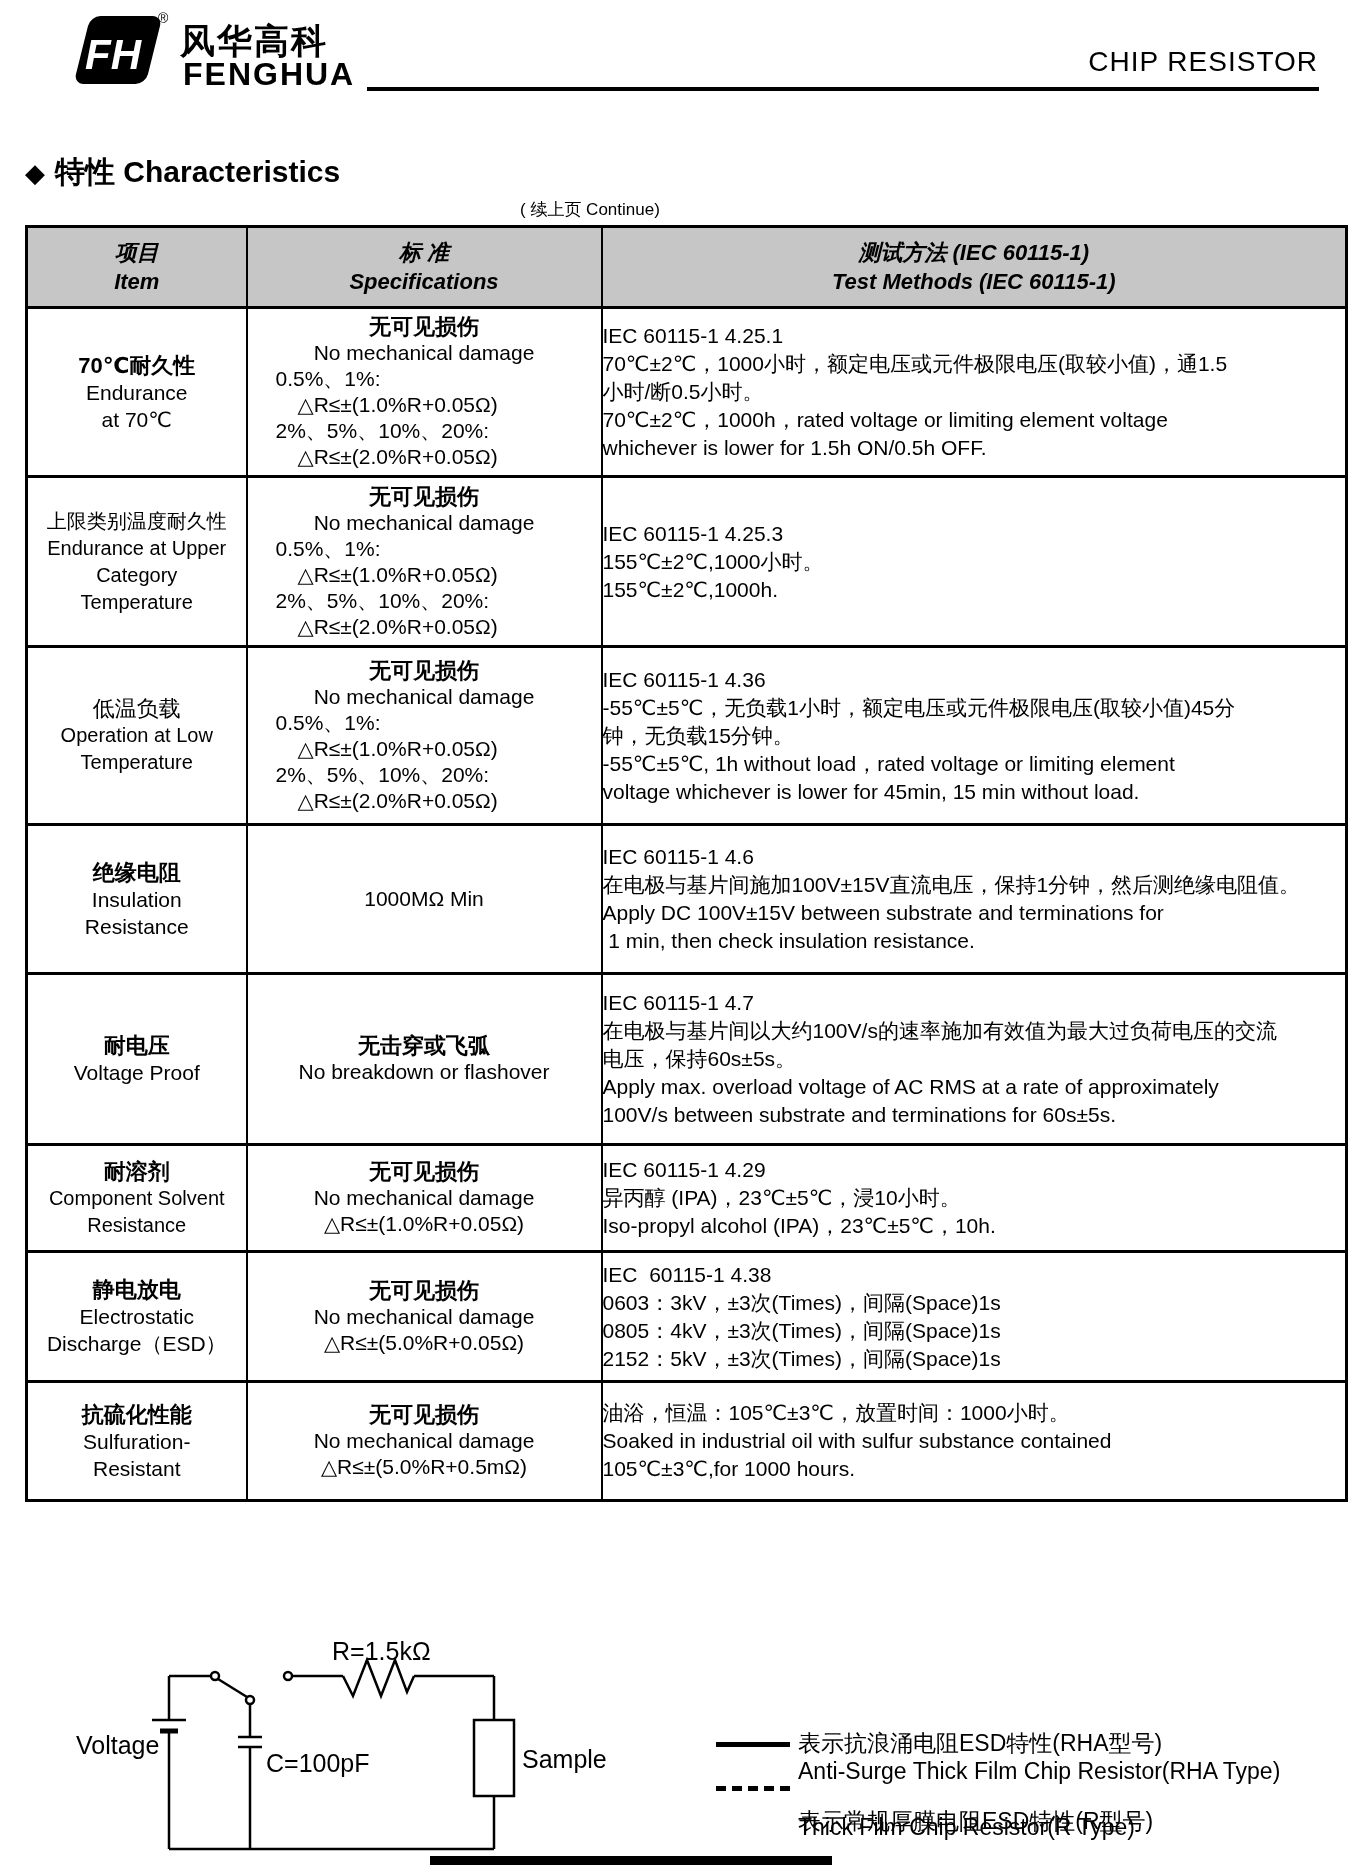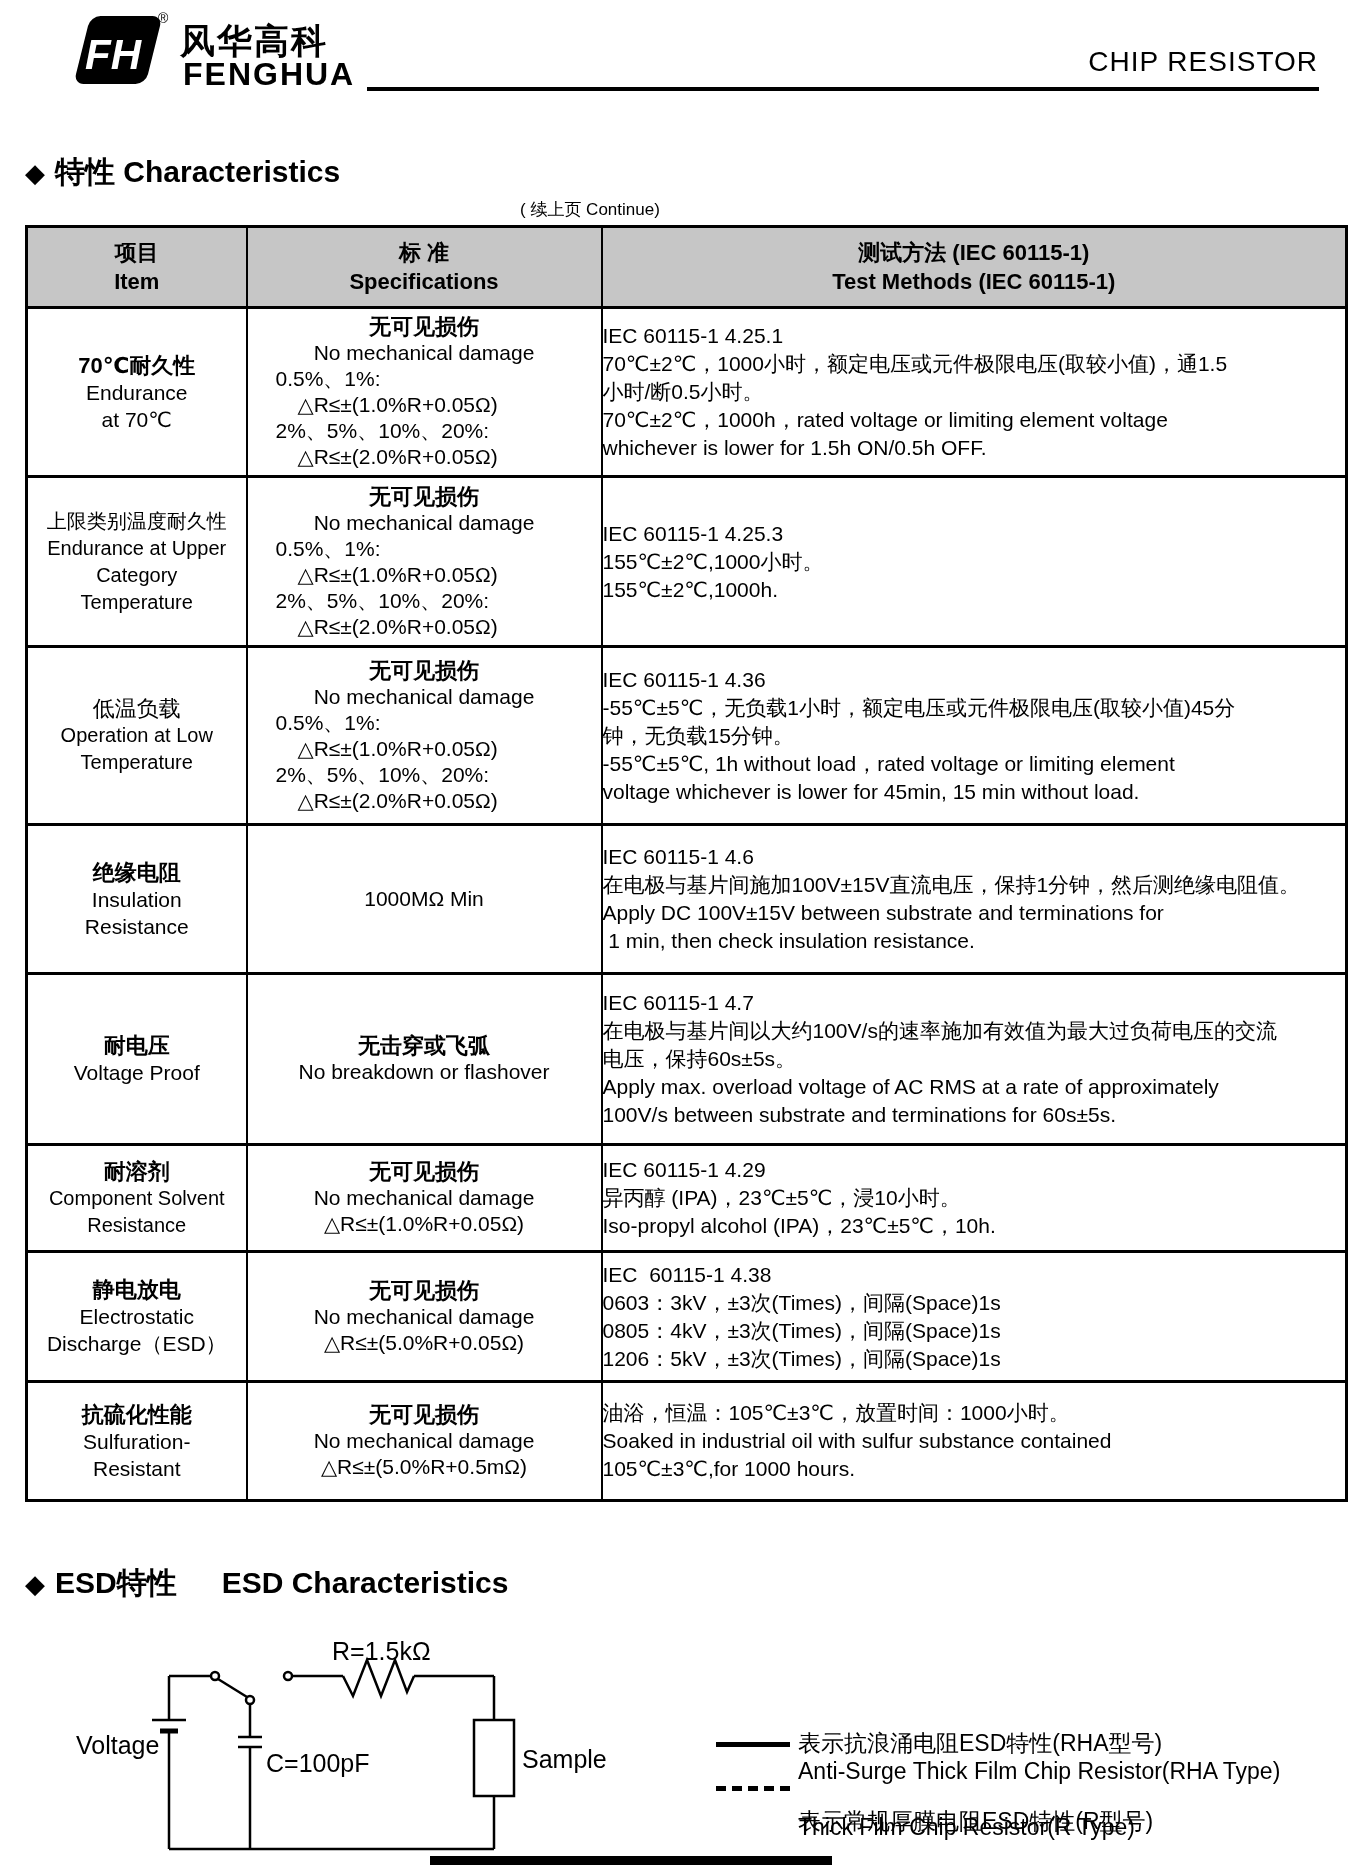--- a/index.html
+++ b/index.html
@@ -20,21 +20,21 @@
   .sec1-head { left:25px; top:152px; }
   .continue-note { left:520px; top:198px; font-size:17px; }
   .sec2-head { left:25px; top:1563px; }
   .sec2-head .gap { margin-left:45px; }
 
   
   table.char { position:absolute; left:25px; top:225px; width:1320px;
                border-collapse:collapse; table-layout:fixed; border:3px solid #000; }
   table.char td, table.char th { border:2px solid #000; border-top-width:3px; border-bottom-width:3px;
                padding:0; vertical-align:middle; }
-  table.char th { background:#c6c6c6; font-size:22px; font-weight:bold; height:78px; }
+  table.char th { background:#c6c6c6; font-size:22px; font-weight:bold; height:78px;font-style:italic; }
   .ln { line-height:26px; font-size:21px; white-space:pre-wrap; }
   th .ln { line-height:29px; font-size:22px; }
   td.item { text-align:center; }
   td.item .ln { line-height:27px; }
   td.spec { text-align:center; }
   td.method { text-align:left; padding-left:18px; padding-right:6px;margin-left:32px; }
   td.method .ln { line-height:28px; }
   .cnb { font-weight:bold; font-size:22px; }
   .cn22 { font-size:22px; }
   .sl { text-align:left; padding-left:28px; }
@@ -218,21 +218,21 @@
       </td>
       <td class="spec">
         <div class="ln cnb">无可见损伤</div>
         <div class="ln">No mechanical damage</div>
         <div class="ln">△R≤±(5.0%R+0.05Ω)</div>
       </td>
       <td class="method">
         <div class="ln">IEC  60115-1 4.38</div>
         <div class="ln">0603：3kV，±3次(Times)，间隔(Space)1s</div>
         <div class="ln">0805：4kV，±3次(Times)，间隔(Space)1s</div>
-        <div class="ln">1206：5kV，±3次(Times)，间隔(Space)1s</div>
+        <div class="ln">2152：5kV，±3次(Times)，间隔(Space)1s</div>
       </td>
     </tr>
 
     <tr style="height:119px">
       <td class="item">
         <div class="ln cnb">抗硫化性能</div>
         <div class="ln">Sulfuration-</div>
         <div class="ln">Resistant</div>
       </td>
       <td class="spec">
@@ -242,23 +242,20 @@
       </td>
       <td class="method">
         <div class="ln">油浴，恒温：105℃±3℃，放置时间：1000小时。</div>
         <div class="ln">Soaked in industrial oil with sulfur substance contained</div>
         <div class="ln">105℃±3℃,for 1000 hours.</div>
       </td>
     </tr>
   </tbody>
     </table>
 
-  <div class="abs sec-head sec2-head">
-    <span class="bullet">◆</span><span>ESD特性</span><span class="gap">ESD Characteristics</span>
-  </div>
 
   <svg class="abs" style="left:60px; top:1630px;" width="640" height="235" viewBox="0 0 640 235">
     <g stroke="#000" stroke-width="2.5" fill="none">
 
       <line x1="109" y1="46" x2="109" y2="90"></line>
       <line x1="92" y1="90" x2="126" y2="90"></line>
       <line x1="100" y1="101" x2="118" y2="101" stroke-width="5"></line>
       <line x1="109" y1="101" x2="109" y2="219"></line>
 
       <line x1="109" y1="46" x2="151" y2="46"></line>

